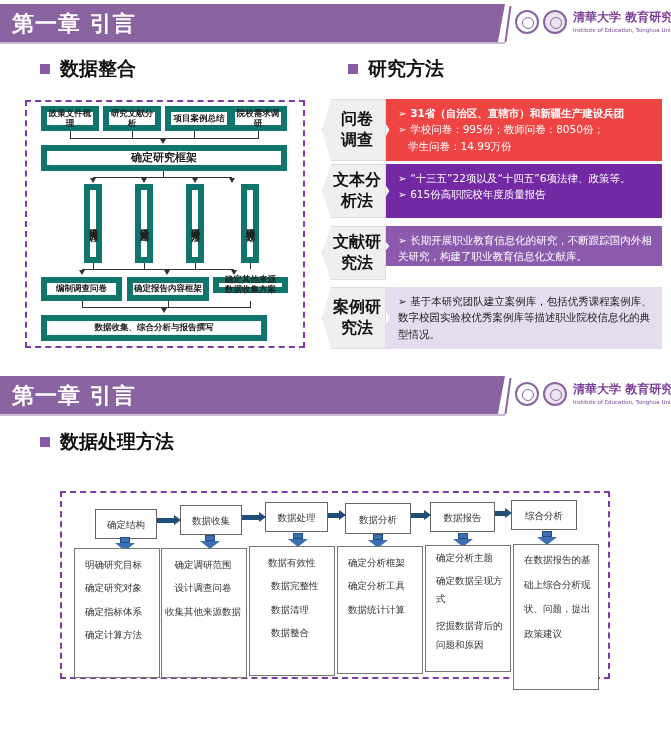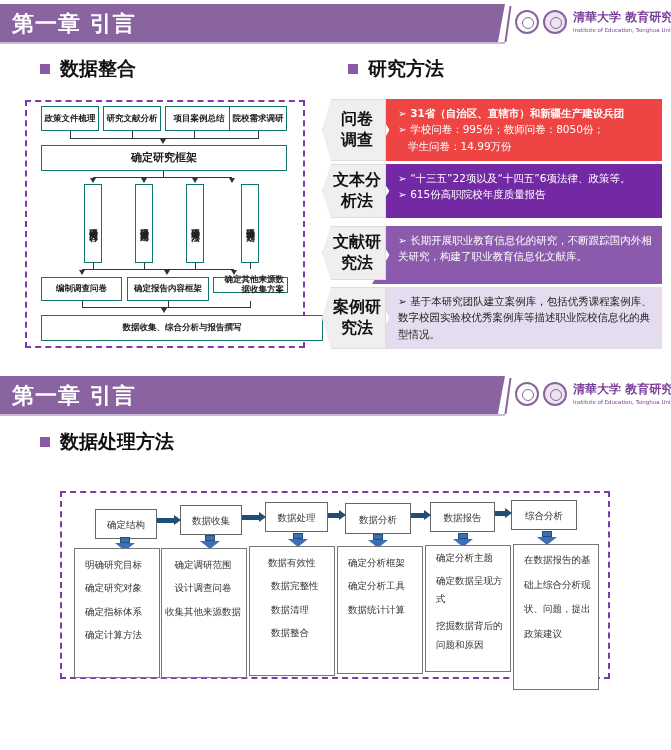--- a/index.html
+++ b/index.html
@@ -50,22 +50,22 @@
   .sec-h { position: absolute; display: flex; align-items: center; gap: 10px; font-size: 19px; font-weight: bold; color: #111; }
   .sec-h .sq { width: 10px; height: 10px; background: #8a5aa6; }
 
   
   .dash-frame {
     position: absolute; border: 2px dashed #7d3aa8;
   }
 
   
   .fbox {
-    position: absolute; border: 1px solid #0f766e; background: #fff; font-size: 8.5px; font-weight: bold;
-    display: flex; align-items: center; justify-content: center; text-align: right; color: #222;
+    position: absolute; border: 6px solid #0f766e; background: #fff; font-size: 8.5px; font-weight: bold;
+    display: flex; align-items: center; justify-content: center; text-align: center; color: #222;
     line-height: 1.15;
   }
   .fline { position: absolute; background: #333; }
   .farrow {
     position: absolute; width: 0; height: 0; border-left: 3px solid transparent; border-right: 3px solid transparent;
     border-top: 5px solid #333;
   }
   .vtext { writing-mode: vertical-rl; text-orientation: upright; letter-spacing: 1px; }
 
   
@@ -180,21 +180,21 @@
   <div class="fbox" style="left:41px; top:277px; width:81px; height:24px;">编制调查问卷</div>
   <div class="fbox" style="left:127px; top:277px; width:82px; height:24px;">确定报告内容框架</div>
   <div class="fbox" style="left:213px; top:277px; width:75px; height:16px; padding:0 3px;">确定其他来源数据收集方案</div>
 
   <div class="fline" style="left:82px; top:301px; width:1px; height:6px;"></div>
   <div class="fline" style="left:168px; top:301px; width:1px; height:6px;"></div>
   <div class="fline" style="left:250px; top:301px; width:1px; height:6px;"></div>
   <div class="fline" style="left:82px; top:307px; width:169px; height:1px;"></div>
   <div class="farrow" style="left:161px; top:308px;"></div>
 
-  <div class="fbox" style="left:41px; top:315px; width:282px; height:26px;">数据收集、综合分析与报告撰写</div>
+  <div class="fbox" style="left:41px; top:315px; width:226px; height:26px;">数据收集、综合分析与报告撰写</div>
 
   <div class="method m1" style="top:99px;">
     <div class="m-body">
       <div class="row"><span>➢ </span><b>31省（自治区、直辖市）和新疆生产建设兵团</b></div>
       <div class="row"><span>➢ </span><span>学校问卷：995份；教师问卷：8050份；</span></div>
       <div class="row" style="padding-left:10px;"><span>学生问卷：14.99万份</span></div>
     </div>
     <div class="m-label">
         <span><span>问卷</span><br><span>调查</span></span>
       </div>
@@ -204,21 +204,21 @@
     <div class="m-body" style="height:54px;">
       <div class="row"><span>➢ </span><span>“十三五”22项以及“十四五”6项法律、政策等。</span></div>
       <div class="row"><span>➢ </span><span>615份高职院校年度质量报告</span></div>
     </div>
     <div class="m-label" style="height:54px;">
         <span><span>文本分</span><br><span>析法</span></span>
       </div>
   </div>
 
   <div class="method m3" style="top:226px; height:54px;">
-    <div class="m-body" style="height:58px;">
+    <div class="m-body" style="height:40px;">
       <div class="row"><span>➢ </span><span>长期开展职业教育信息化的研究，不断跟踪国内外相关研究，构建了职业教育信息化文献库。</span></div>
     </div>
     <div class="m-label" style="height:54px;">
         <span><span>文献研</span><br><span>究法</span></span>
       </div>
   </div>
 
   <div class="method m4" style="top:287px; height:62px;">
     <div class="m-body">
       <div class="row"><span>➢ </span><span>基于本研究团队建立案例库，包括优秀课程案例库、数字校园实验校优秀案例库等描述职业院校信息化的典型情况。</span></div>

